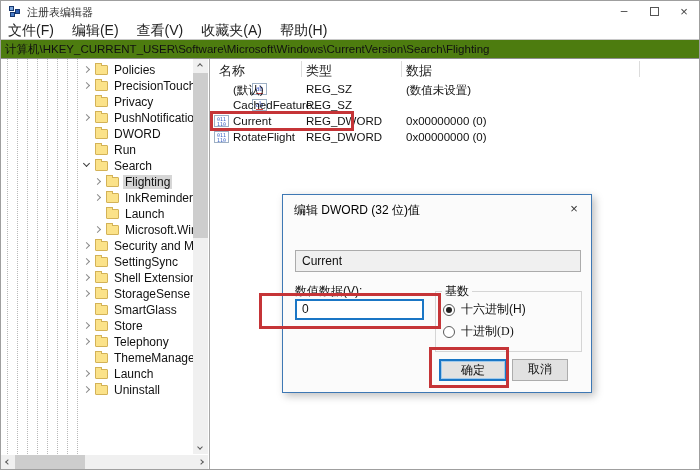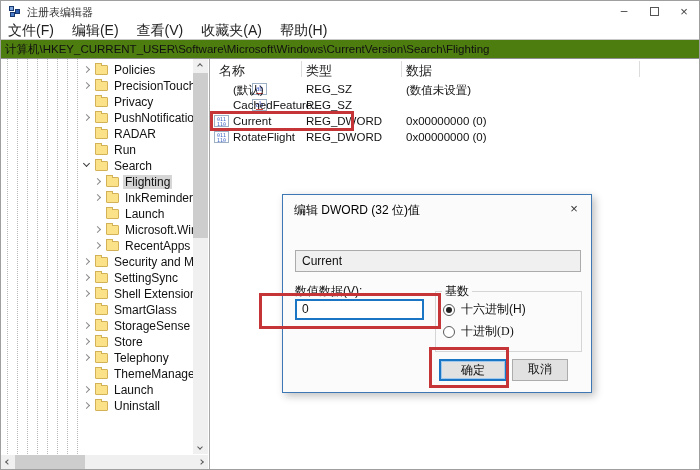--- a/index.html
+++ b/index.html
@@ -162,21 +162,21 @@
         <div class="trow lvl-a">
             <span class="chevbox">
               <span class="c"></span>
             </span>
             <span class="folder"></span>
             <span class="tlabel">PushNotifications</span>
           </div>
         <div class="trow lvl-a">
             <span class="chevbox"></span>
             <span class="folder"></span>
-            <span class="tlabel">RADAR</span>
+            <span class="tlabel">DWORD</span>
           </div>
         <div class="trow lvl-a">
             <span class="chevbox"></span>
             <span class="folder"></span>
             <span class="tlabel">Run</span>
           </div>
         <div class="trow lvl-a">
             <span class="chevbox">
               <span class="e"></span>
             </span>
@@ -202,27 +202,20 @@
             <span class="folder"></span>
             <span class="tlabel">Launch</span>
           </div>
         <div class="trow lvl-b">
             <span class="chevbox">
               <span class="c"></span>
             </span>
             <span class="folder"></span>
             <span class="tlabel">Microsoft.Win</span>
           </div>
-        <div class="trow lvl-b">
-            <span class="chevbox">
-              <span class="c"></span>
-            </span>
-            <span class="folder"></span>
-            <span class="tlabel">RecentApps</span>
-          </div>
         <div class="trow lvl-a">
             <span class="chevbox">
               <span class="c"></span>
             </span>
             <span class="folder"></span>
             <span class="tlabel">Security and Mai</span>
           </div>
         <div class="trow lvl-a">
             <span class="chevbox">
               <span class="c"></span>
@@ -231,30 +224,30 @@
             <span class="tlabel">SettingSync</span>
           </div>
         <div class="trow lvl-a">
             <span class="chevbox">
               <span class="c"></span>
             </span>
             <span class="folder"></span>
             <span class="tlabel">Shell Extensions</span>
           </div>
         <div class="trow lvl-a">
+            <span class="chevbox">
+              <span class="c"></span>
+            </span>
+            <span class="folder"></span>
+            <span class="tlabel">StorageSense</span>
+          </div>
+        <div class="trow lvl-a">
             <span class="chevbox"></span>
             <span class="folder"></span>
             <span class="tlabel">SmartGlass</span>
-          </div>
-        <div class="trow lvl-a">
-            <span class="chevbox">
-              <span class="c"></span>
-            </span>
-            <span class="folder"></span>
-            <span class="tlabel">StorageSense</span>
           </div>
         <div class="trow lvl-a">
             <span class="chevbox">
               <span class="c"></span>
             </span>
             <span class="folder"></span>
             <span class="tlabel">Store</span>
           </div>
         <div class="trow lvl-a">
             <span class="chevbox">

